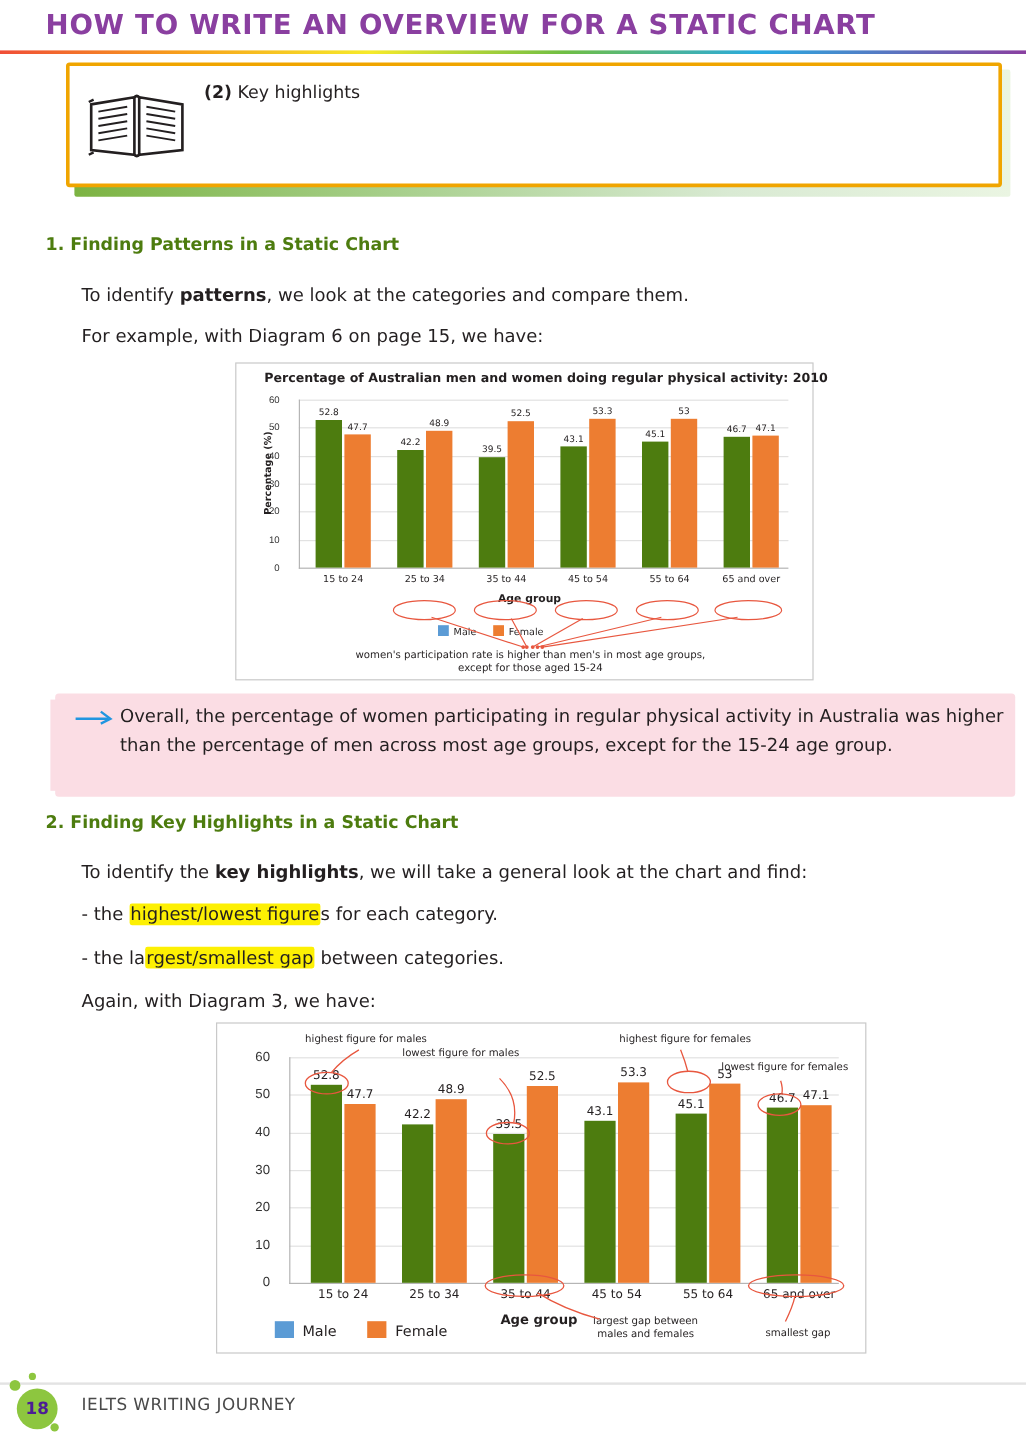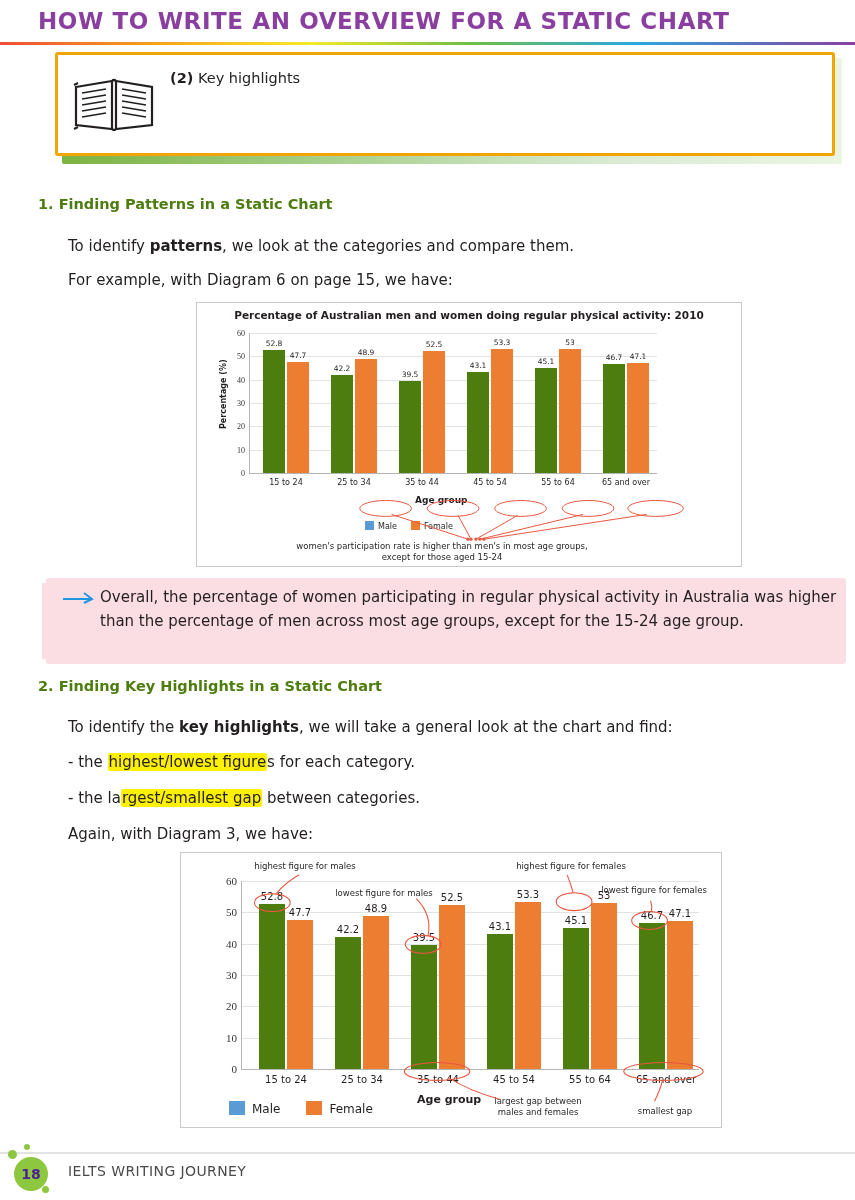--- a/index.html
+++ b/index.html
@@ -112,44 +112,44 @@
     left: 62px; top: 590px;
     width: 34px; height: 16px;
   }
 
   
   .chart-box {
     position: absolute;
     background: #ffffff;
     border: 1px solid #c9c9c9;
   }
-  #chart1 { left: 196px; top: 302px; width: 546px; height: 265px; }
+  #chart1 { left: 196px; top: 302px; width: 482px; height: 265px; padding-left: 18px; }
   #chart2 { left: 180px; top: 852px; width: 542px; height: 276px; }
 
   .chart-title {
     position: absolute;
     width: 100%;
     text-align: center;
     top: 6px;
     font-size: 10.5px;
     font-weight: bold;
     font-family: "DejaVu Sans", sans-serif;
     color: #231f20;
   }
   .plot { position: absolute; }
   .axis-line { position: absolute; background: #b5b5b5; }
   .gridline { position: absolute; height: 1px; background: #e2e2e2; width: 100%; }
   .ytick {
     position: absolute;
     right: 100%;
-    margin-right: 4px;
+    margin-right: 16px;
     transform: translateY(-50%);
     font-size: 8px;
     color: #333;
-    font-family: Liberation Serif, serif;
+    font-family: Liberation Sans, sans-serif;
     white-space: nowrap;
   }
   .ytick.big { font-size: 11px; }
   .bar {
     position: absolute;
     bottom: 0;
   }
   .bar.male { background: #4d7c0f; }
   .bar.female { background: #ed7d31; }
   .bar-label {
@@ -480,21 +480,21 @@
   </div>
 
   <div class="axis-title big" style="left:236px; top:240px;">Age group</div>
 
   <div class="legend big" style="left:48px; top:248px;">
     <span><i class="sw" style="background:#5b9bd5"></i><span>Male</span></span>
     <span><i class="sw" style="background:#ed7d31"></i><span>Female</span></span>
   </div>
 
   <div class="annot" style="left:34px; top:8px; width:180px;">highest figure for males</div>
-  <div class="annot" style="left:108px; top:35px; width:190px;">lowest figure for males</div>
+  <div class="annot" style="left:108px; top:20px; width:190px;">lowest figure for males</div>
   <div class="annot" style="left:300px; top:8px; width:180px;">highest figure for females</div>
   <div class="annot" style="left:404px; top:32px; width:138px;">lowest figure for females</div>
   <div class="annot" style="left:282px; top:243px; width:150px; white-space:pre-line;">largest gap between
 males and females</div>
   <div class="annot" style="left:414px; top:253px; width:140px;">smallest gap</div>
 
   <svg class="svg-overlay" viewBox="0 0 542 276">
     <g fill="none" stroke="#e8573f" stroke-width="1.1">
       <ellipse cx="91" cy="50" rx="18" ry="9"></ellipse>
       <ellipse cx="243" cy="92" rx="18" ry="9"></ellipse>

